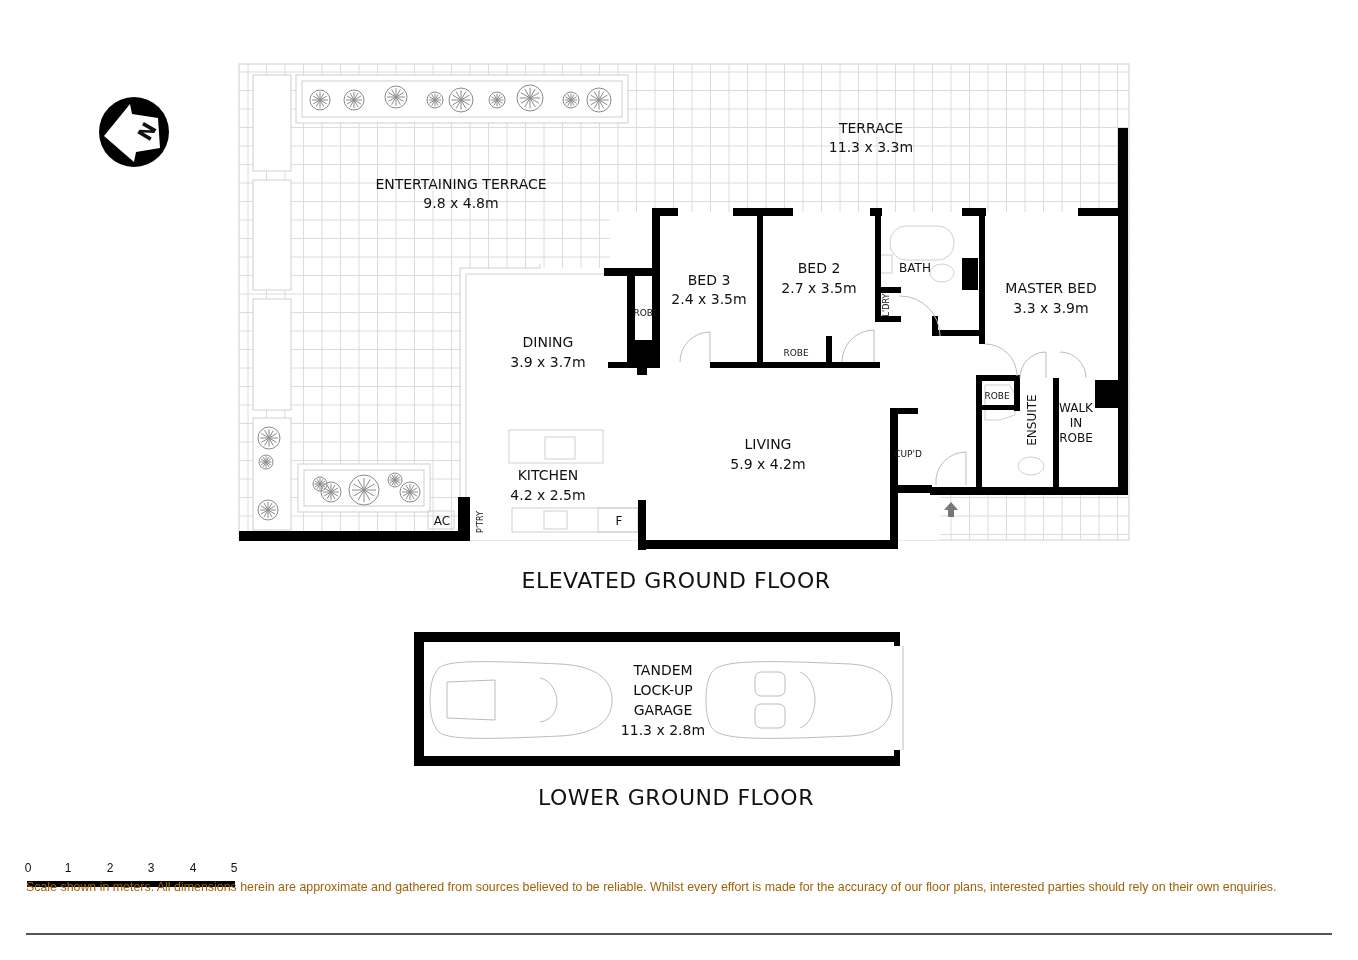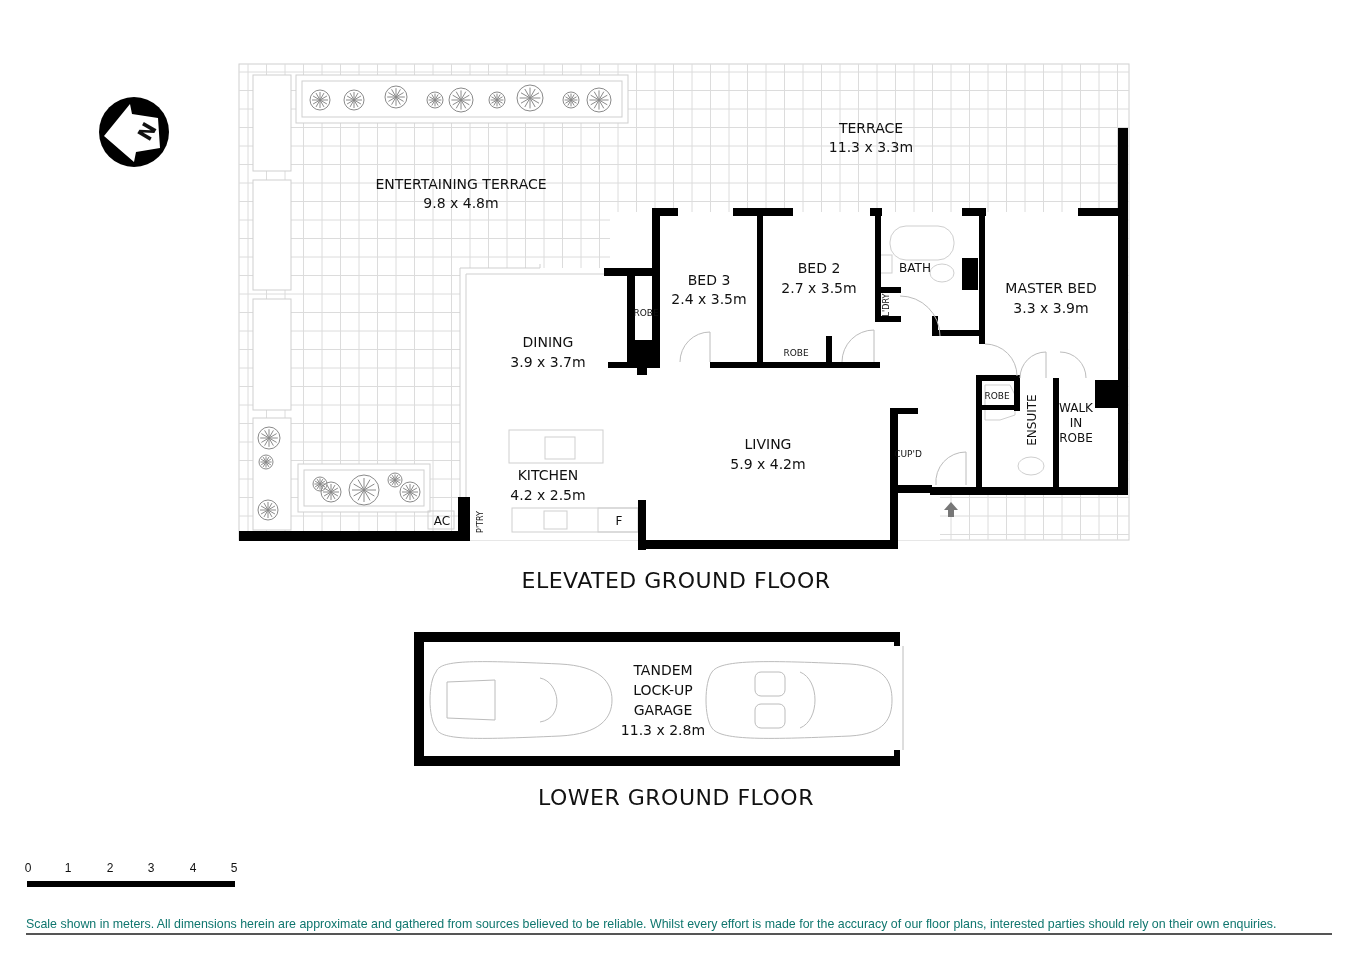--- a/index.html
+++ b/index.html
@@ -9,21 +9,21 @@
   .room { font-size:14px; }
   .small { font-size:9px; }
   .tiny { font-size:8px; }
   .floor-title { font-size:22px; letter-spacing:0.5px; }
   .grid line { stroke:#dcdcdc; stroke-width:1; }
   .wall { fill:#000; }
   .thin { fill:none; stroke:#cfcfcf; stroke-width:1; }
   .plant { fill:none; stroke:#8a8a8a; stroke-width:1; }
   .door { fill:none; stroke:#bcbcbc; stroke-width:1; }
   .scale-num { font-family:"Liberation Sans", sans-serif; font-size:12px; fill:#111; text-anchor:middle; }
-  #disclaimer { position:absolute; left:26px; top:917px; font-family:"Liberation Sans", sans-serif; font-size:12.4px; color:#0f766e; white-space:nowrap; }
+  #disclaimer { position:absolute; left:26px; top:880px; font-family:"Liberation Sans", sans-serif; font-size:12.4px; color:#a16207; white-space:nowrap; }
   #disclaimer-line { position:absolute; left:26px; top:933px; width:1306px; height:2px; background:#555; }
 </style>
 </head>
 <body>
 
 <svg id="plan" width="1358" height="960" viewBox="0 0 1358 960" xmlns="http://www.w3.org/2000/svg">
 
   <g>
     <circle cx="134" cy="132" r="35" fill="#000"></circle>
     <polygon points="104,136 130,104 132,114 158,118 160,148 136,152 134,162" fill="#fff"></polygon>

